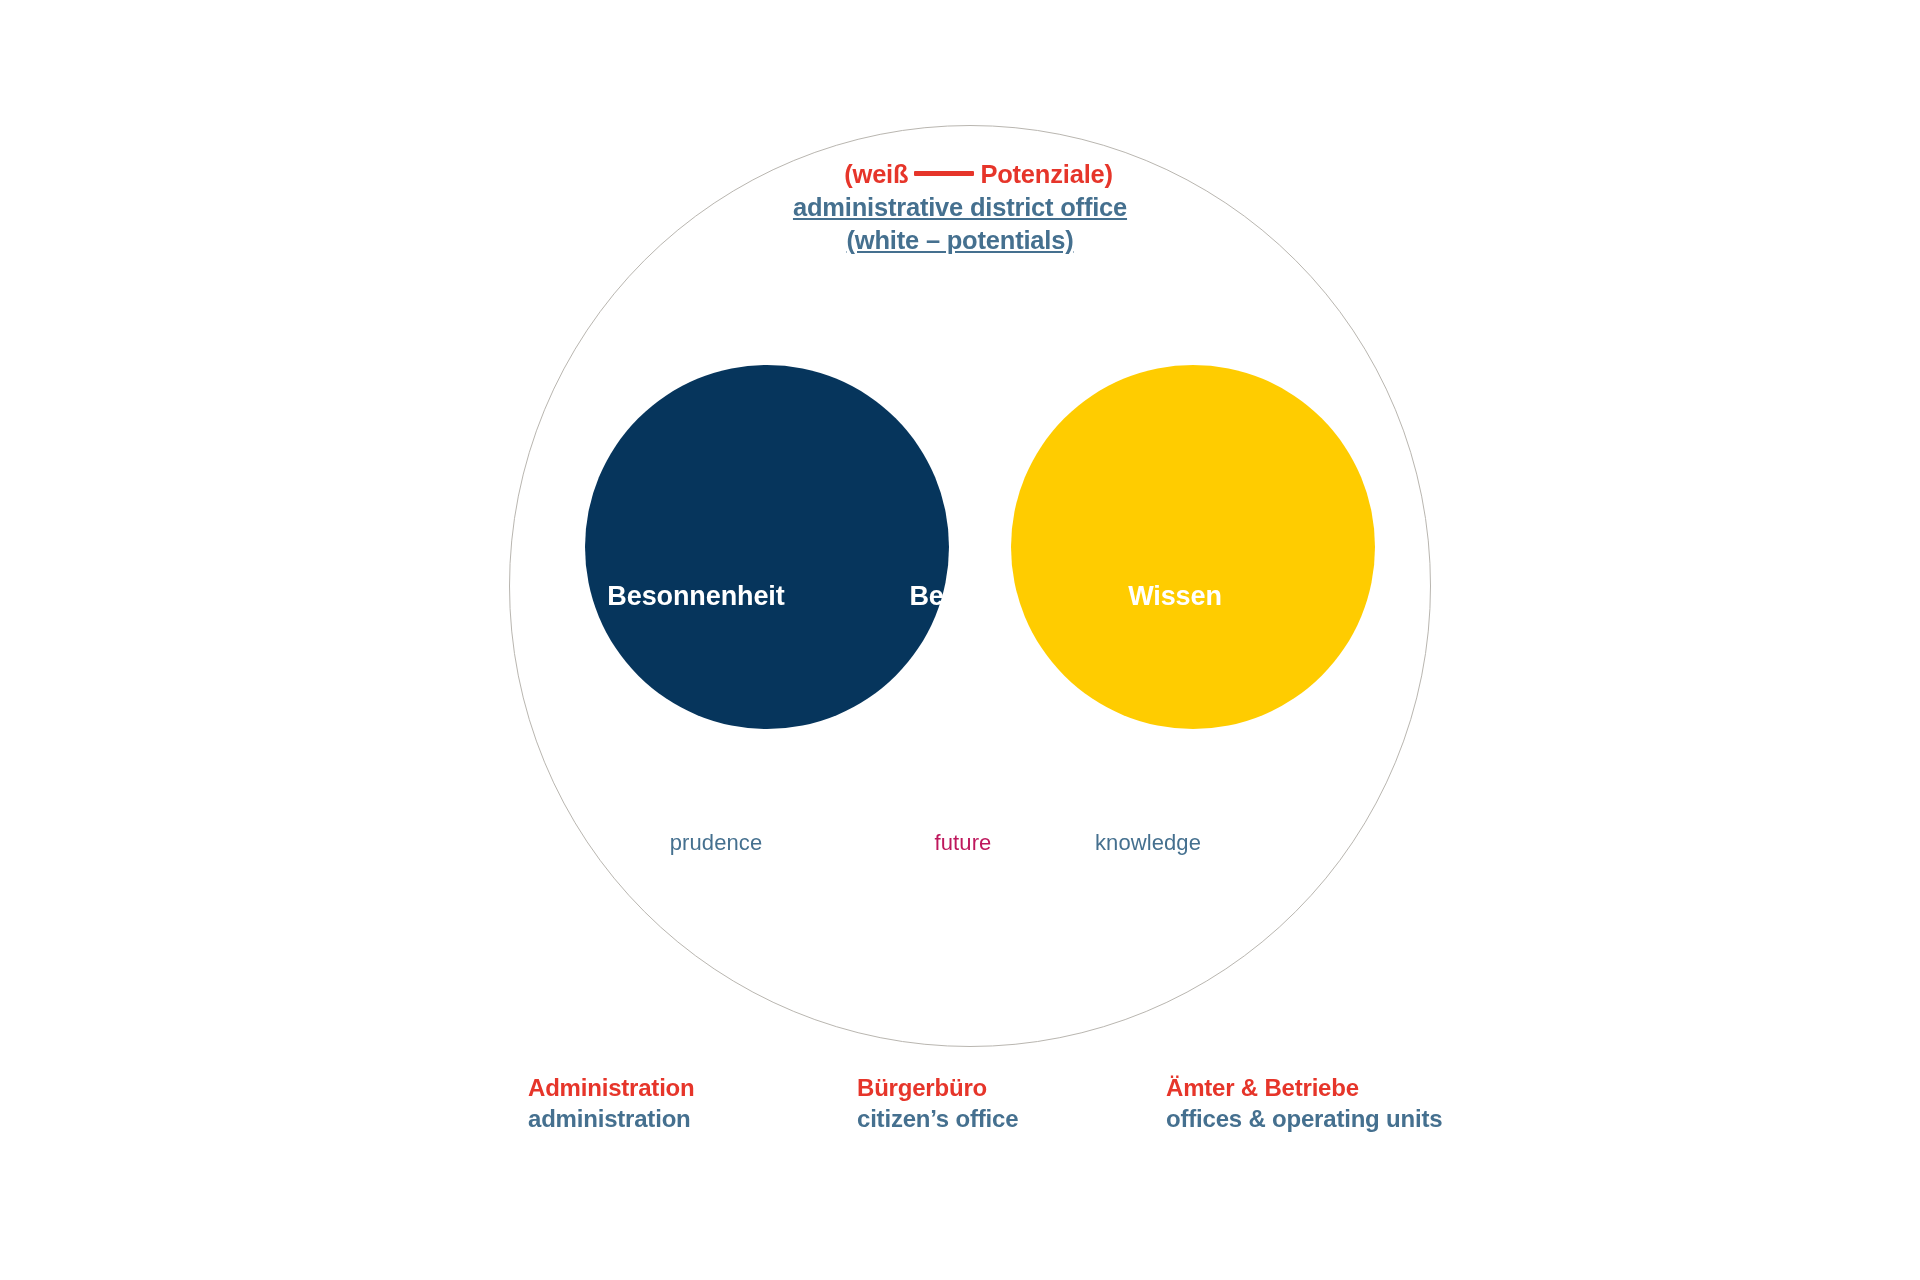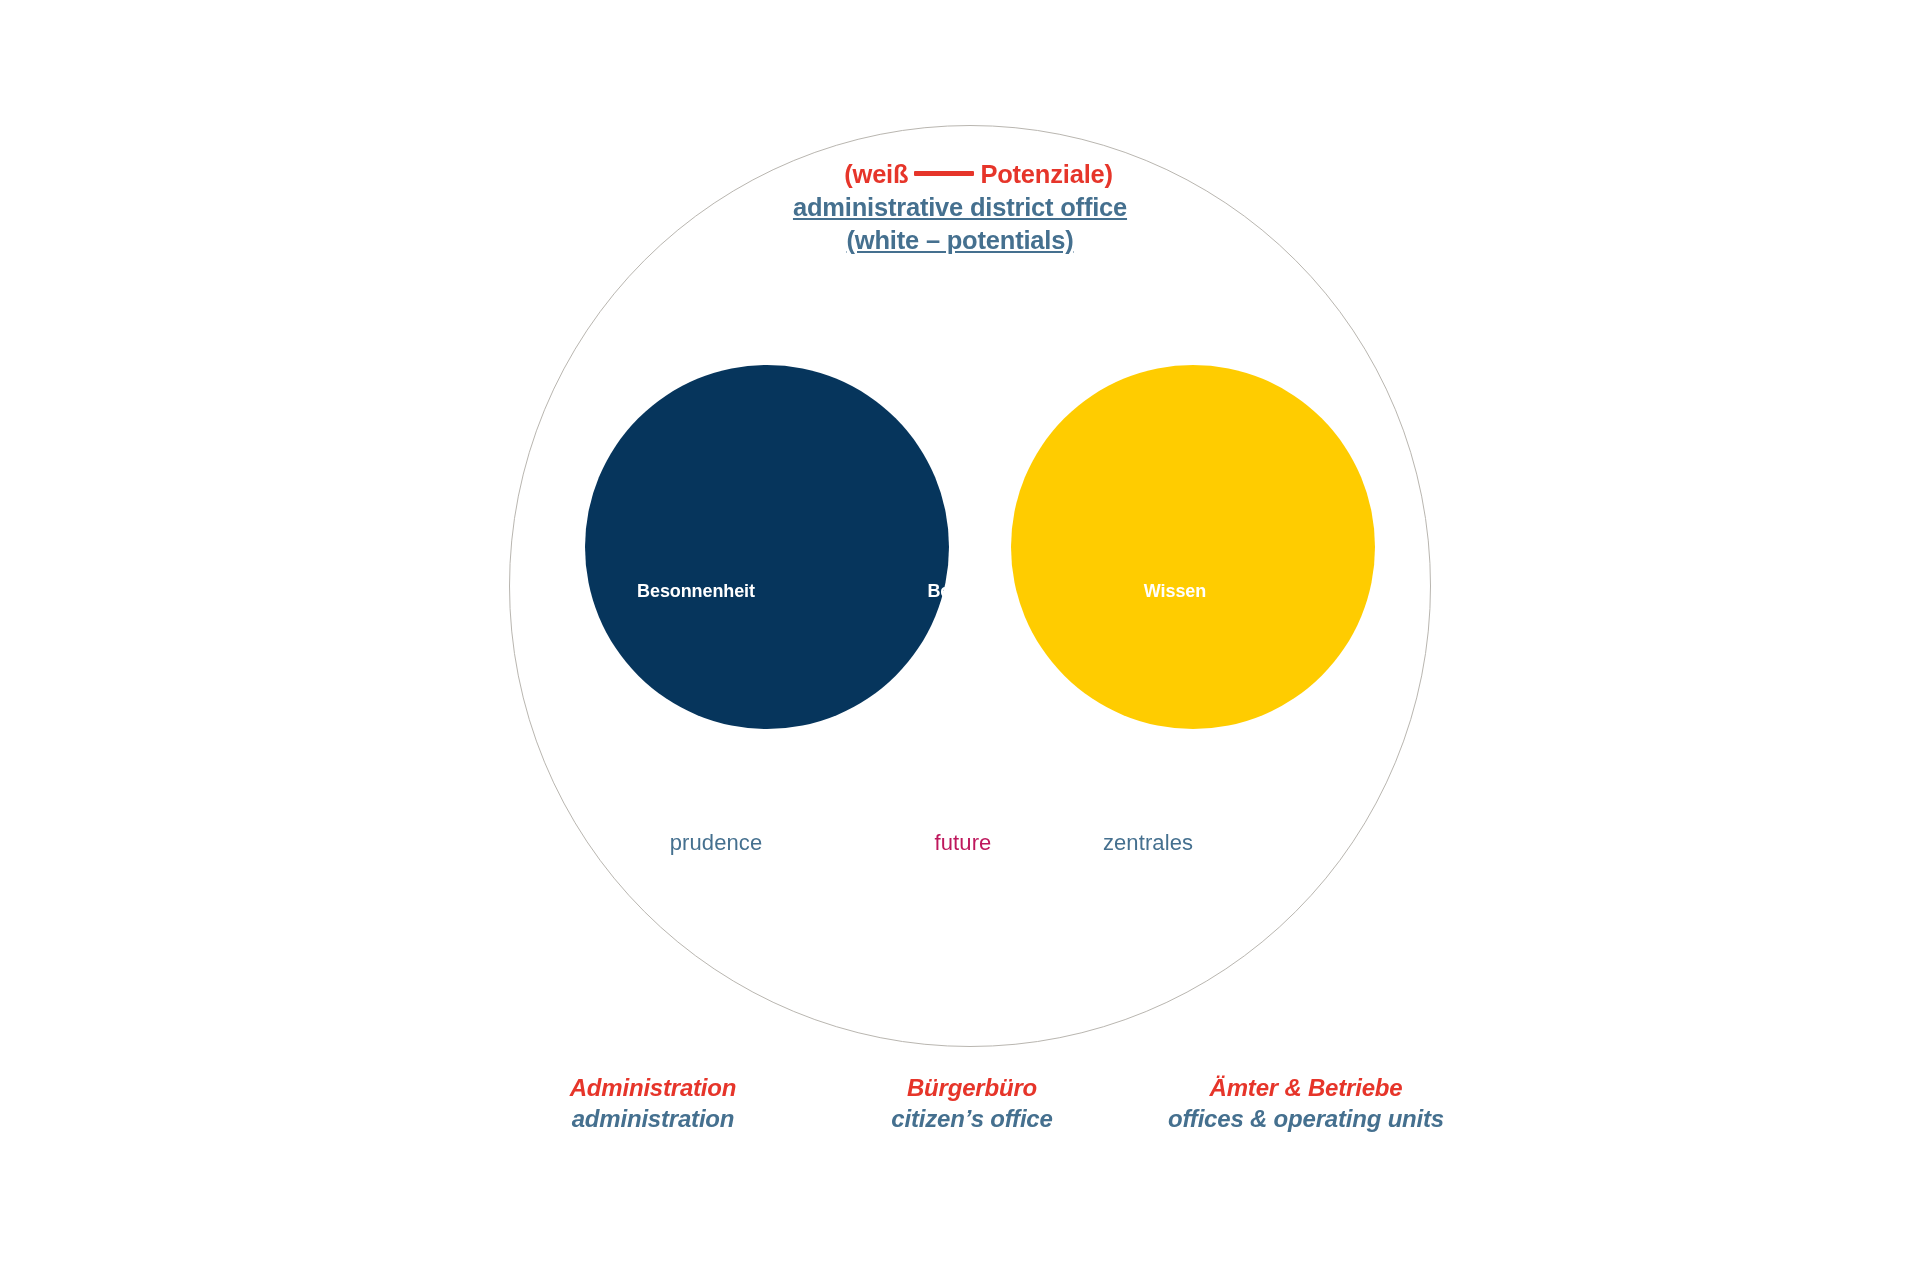--- a/index.html
+++ b/index.html
@@ -80,21 +80,21 @@
     vertical-align: 7px;
     margin: 0 6px;
     border-radius: 1px;
   }
 
   
   .venn-label {
     position: absolute;
     color: #ffffff;
     font-weight: 700;
-    font-size: 18px;
+    font-size: 27px;
     white-space: nowrap;
     text-align: center;
     letter-spacing: -0.1px;
   }
   #label-besonnenheit { left: 586px; top: 581px; width: 220px; }
   #label-zukunft      { left: 873px; top: 581px; width: 180px; }
   #label-wissen       { left: 1065px; top: 581px; width: 220px; text-align: center; }
 
   
   .sub-label {
@@ -114,23 +114,21 @@
   .bottom-legend {
     position: absolute;
     left: 560px;
     top: 1073px;
     width: 840px;
     display: flex;
     justify-content: space-between;
     align-items: flex-start;
   }
   .legend-col {
-    text-align: center;
     line-height: 1.28;
-    font-style: italic;
   }
   #legend-col-0 { width: 250px; margin-left: -32px; }
   #legend-col-1 { width: 230px; }
   #legend-col-2 { width: 280px; margin-right: -46px; }
 
   .legend-de {
     display: block;
     color: #e6352a;
     font-weight: 700;
     font-size: 24px;
@@ -174,21 +172,21 @@
       <circle cx="633" cy="207" r="182" fill="#a2c037"></circle>
     </g>
   </svg>
 
   <div class="venn-label" id="label-besonnenheit">Besonnenheit</div>
   <div class="venn-label" id="label-zukunft">Betriebe</div>
   <div class="venn-label" id="label-wissen">Wissen</div>
 
   <div class="sub-label" id="sub-prudence" style="color: rgb(69, 112, 143);">prudence</div>
   <div class="sub-label" id="sub-future" style="color: #be185d;">future</div>
-  <div class="sub-label" id="sub-knowledge" style="color: rgb(69, 112, 143);">zentrales</div>
+  <div class="sub-label" id="sub-knowledge" style="color: rgb(69, 112, 143);">knowledge</div>
 
   <div class="bottom-legend">
     <div class="legend-col" id="legend-col-0">
       <span class="legend-de" style="color: rgb(230, 53, 42);">Administration</span>
       <span class="legend-en" style="color: rgb(69, 112, 143);">administration</span>
     </div>
     <div class="legend-col" id="legend-col-1">
       <span class="legend-de" style="color: rgb(230, 53, 42);">Bürgerbüro</span>
       <span class="legend-en" style="color: rgb(69, 112, 143);">citizen’s office</span>
     </div>

